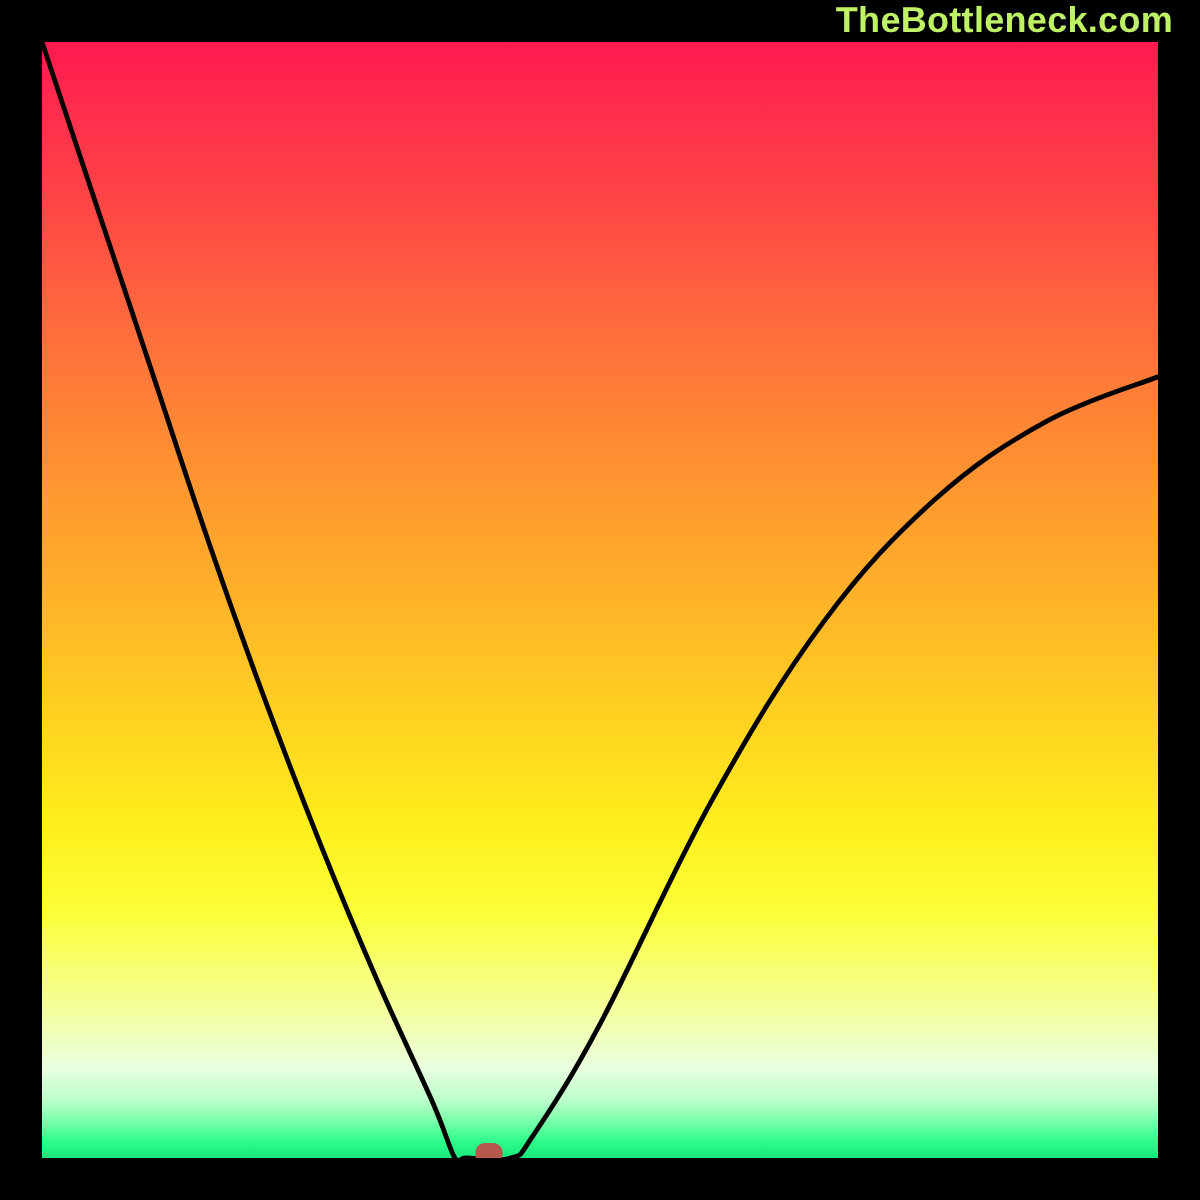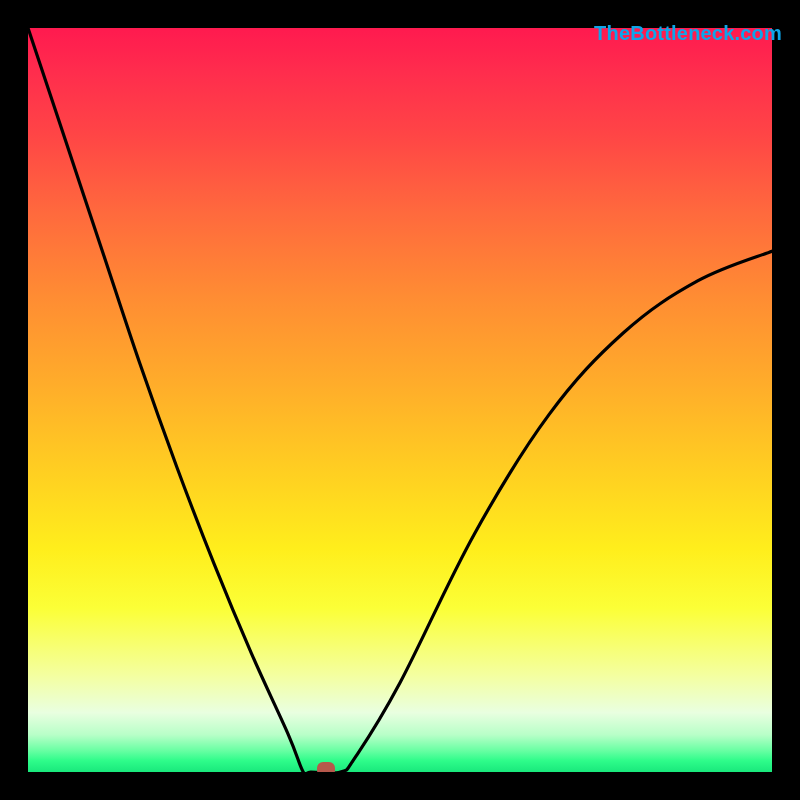--- a/index.html
+++ b/index.html
@@ -5,25 +5,25 @@
   * { margin: 0; padding: 0; box-sizing: border-box; }
   html, body { width: 800px; height: 800px; overflow: hidden; background: #000; }
   .outer {
     width: 800px;
     height: 800px;
     background: #000;
     position: relative;
   }
   .watermark {
     position: absolute;
-    top: 22px;
+    top: 0;
     right: 18px;
-    color: #0ea5e9;
+    color: #bef264;
     font-family: Arial, Helvetica, sans-serif;
-    font-size: 20px;
+    font-size: 24px;
     font-weight: 600;
     letter-spacing: 0.2px;
     z-index: 5;
   }
   .plot {
     position: absolute;
     left: 28px;
     top: 28px;
     width: 744px;
     height: 744px;

